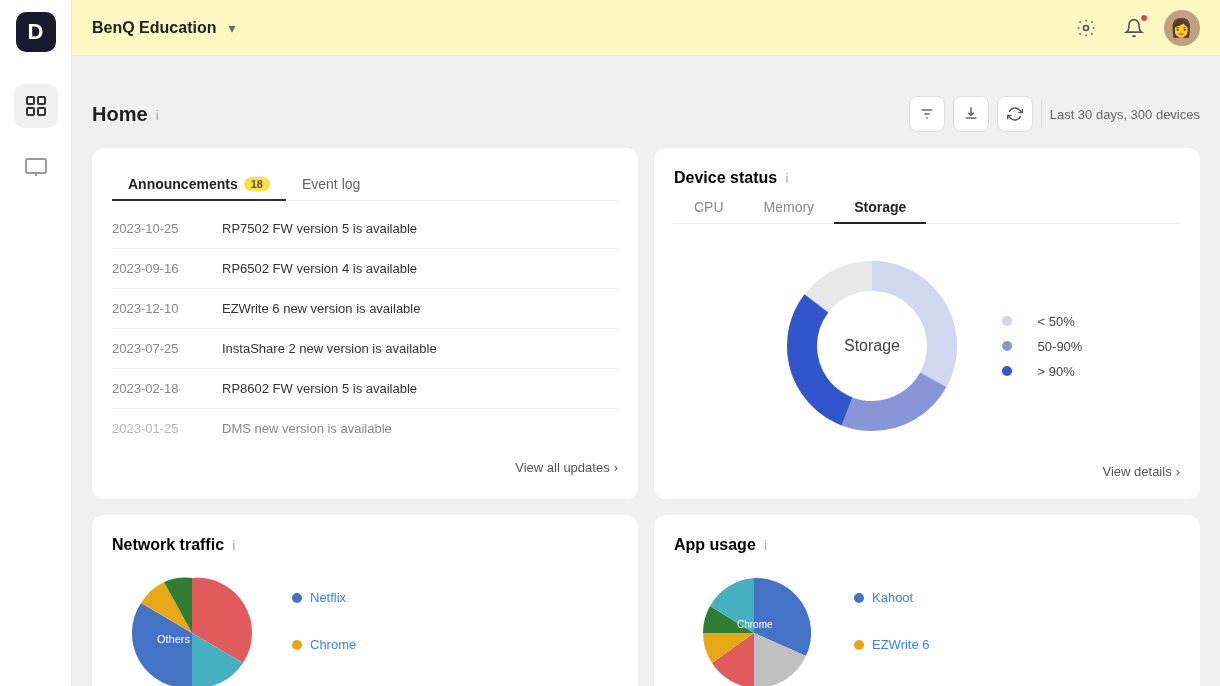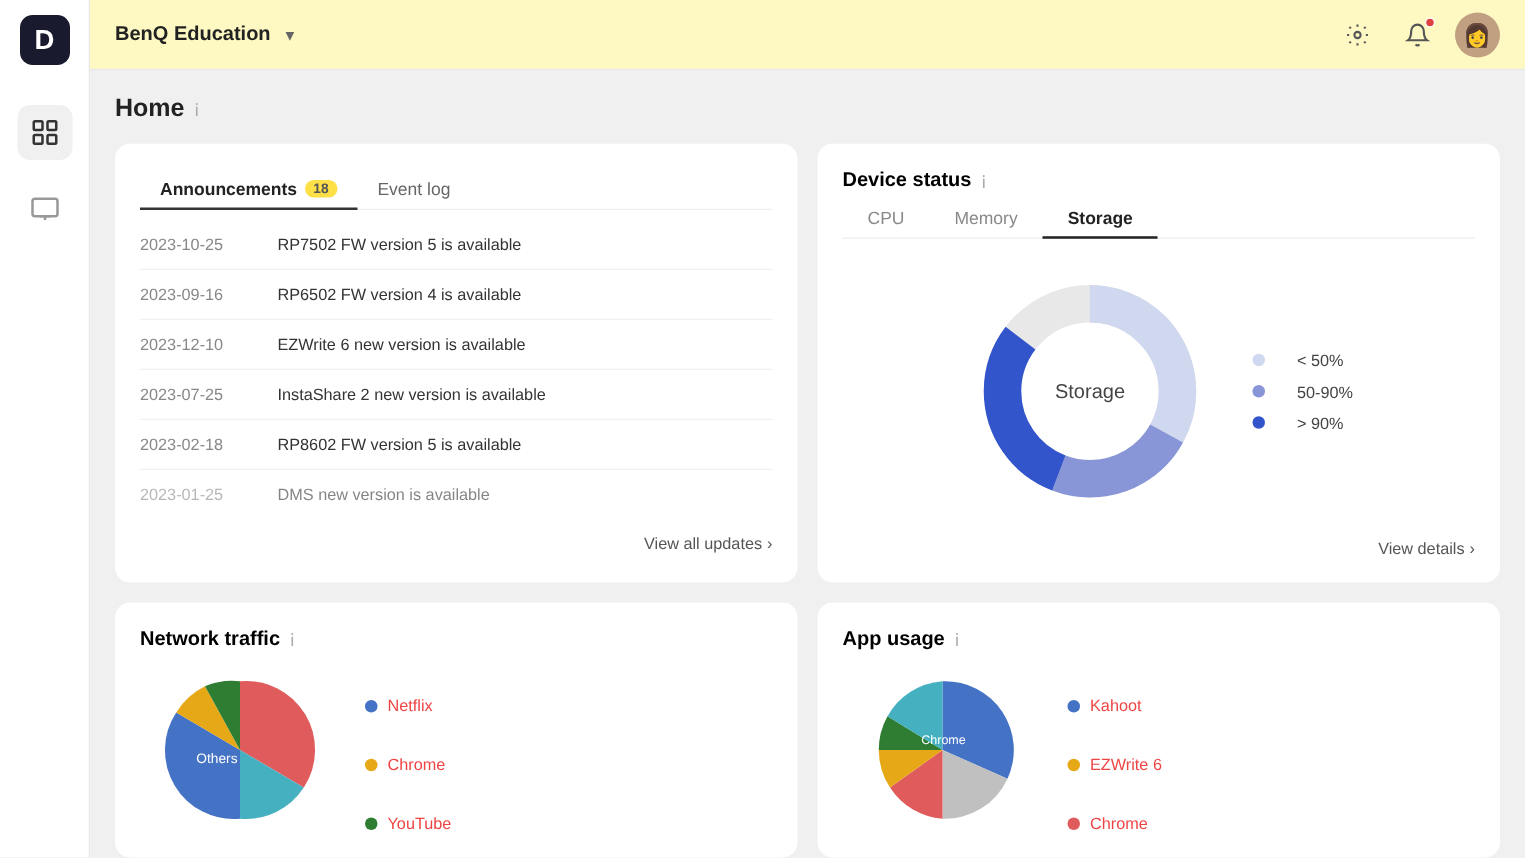--- a/index.html
+++ b/index.html
@@ -19,21 +19,21 @@
     
     .header { background: #fef9c3; height: 56px; display: flex; align-items: center; padding: 0 20px; border-bottom: 1px solid #e8e8e8; gap: 12px; }
     .header-title { font-size: 16px; font-weight: 600; color: #222; }
     .header-chevron { color: #666; font-size: 14px; }
     .header-right { margin-left: auto; display: flex; align-items: center; gap: 12px; }
     .header-icon-btn { width: 36px; height: 36px; display: flex; align-items: center; justify-content: center; cursor: pointer; border-radius: 8px; }
     .avatar { width: 36px; height: 36px; border-radius: 50%; background: #c0a080; overflow: hidden; display: flex; align-items: center; justify-content: center; font-size: 18px; }
 
     
     .page { background: #f0f0f0; flex: 1; overflow-y: auto; padding: 20px; }
-    .page-header { display: flex; align-items: center; margin-bottom: 16px; gap: 8px; }
+    .page-header { display: flex; align-items: center; margin-bottom: 16px; gap: 8px; margin-top: 20px; }
     .page-title { font-size: 20px; font-weight: 600; color: #222; }
     .page-header-right { margin-left: auto; display: flex; align-items: center; gap: 8px; }
     .toolbar-btn { width: 36px; height: 36px; background: #fff; border: 1px solid #ddd; border-radius: 8px; display: flex; align-items: center; justify-content: center; cursor: pointer; }
     .divider-v { width: 1px; height: 28px; background: #ddd; }
     .meta-text { font-size: 13px; color: #666; }
 
     
     .grid { display: grid; grid-template-columns: 1fr 1fr; gap: 16px; }
     .card { background: #fff; border-radius: 12px; padding: 20px; }
 
@@ -63,21 +63,21 @@
     .donut-legend { display: flex; flex-direction: column; gap: 10px; }
     .legend-item { display: flex; align-items: center; gap: 26px; font-size: 13px; color: #444; }
     .legend-dot { width: 10px; height: 10px; border-radius: 50%; flex-shrink: 0; }
     .view-details-link { display: flex; align-items: center; justify-content: flex-end; padding-top: 8px; font-size: 13px; color: #555; cursor: pointer; gap: 4px; }
 
     
     .section-header { display: flex; align-items: center; gap: 8px; margin-bottom: 12px; }
     .section-title { font-size: 16px; font-weight: 600; }
     .chart-area { display: flex; align-items: center; gap: 20px; }
     .chart-legend { display: flex; flex-direction: column; gap: 8px; }
-    .chart-legend-item { display: flex; align-items: center; gap: 8px; font-size: 13px; color: #ef4444; margin-top: 24px; }
+    .chart-legend-item { display: flex; align-items: center; gap: 8px; font-size: 13px; color: #3b82f6; margin-top: 24px; }
     .chart-legend-dot { width: 10px; height: 10px; border-radius: 50%; }
 
     .info-icon { color: #aaa; font-size: 14px; cursor: pointer; }
   </style>
 </head>
 <body>
 
 <div class="sidebar">
   <div class="sidebar-logo" style="width:40px;height:40px;background:#1a1a2e;border-radius:10px;display:flex;align-items:center;justify-content:center;color:#fff;font-size:22px;font-weight:bold;">
     <span>D</span>
@@ -122,20 +122,44 @@
       </div>
       <div class="avatar">👩</div>
     </div>
   </div>
 
   <div class="page">
 
     <div class="page-header">
       <span class="page-title">Home</span>
       <span class="info-icon">ℹ</span>
+      <div class="page-header-right">
+        <div class="toolbar-btn" title="Filter">
+          <svg width="16" height="16" viewBox="0 0 24 24" fill="none" stroke="#555" stroke-width="2">
+            <line x1="4" y1="6" x2="20" y2="6"></line>
+              <line x1="8" y1="12" x2="16" y2="12"></line>
+              <line x1="11" y1="18" x2="13" y2="18"></line>
+          </svg>
+        </div>
+        <div class="toolbar-btn" title="Download">
+          <svg width="16" height="16" viewBox="0 0 24 24" fill="none" stroke="#555" stroke-width="2">
+            <path d="M12 2v12M8 10l4 4 4-4"></path>
+              <path d="M4 18h16"></path>
+          </svg>
+        </div>
+        <div class="toolbar-btn" title="Refresh">
+          <svg width="16" height="16" viewBox="0 0 24 24" fill="none" stroke="#555" stroke-width="2">
+            <path d="M23 4v6h-6"></path>
+              <path d="M1 20v-6h6"></path>
+              <path d="M3.51 9a9 9 0 0114.85-3.36L23 10M1 14l4.64 4.36A9 9 0 0020.49 15"></path>
+          </svg>
+        </div>
+        <div class="divider-v"></div>
+        <span class="meta-text">Last 30 days, 300 devices</span>
+      </div>
     </div>
 
     <div class="grid">
 
       <div class="card">
         <div class="card-tabs">
           <div class="card-tab active">
             <span>Announcements</span>
             <span class="tab-badge">18</span>
           </div>

